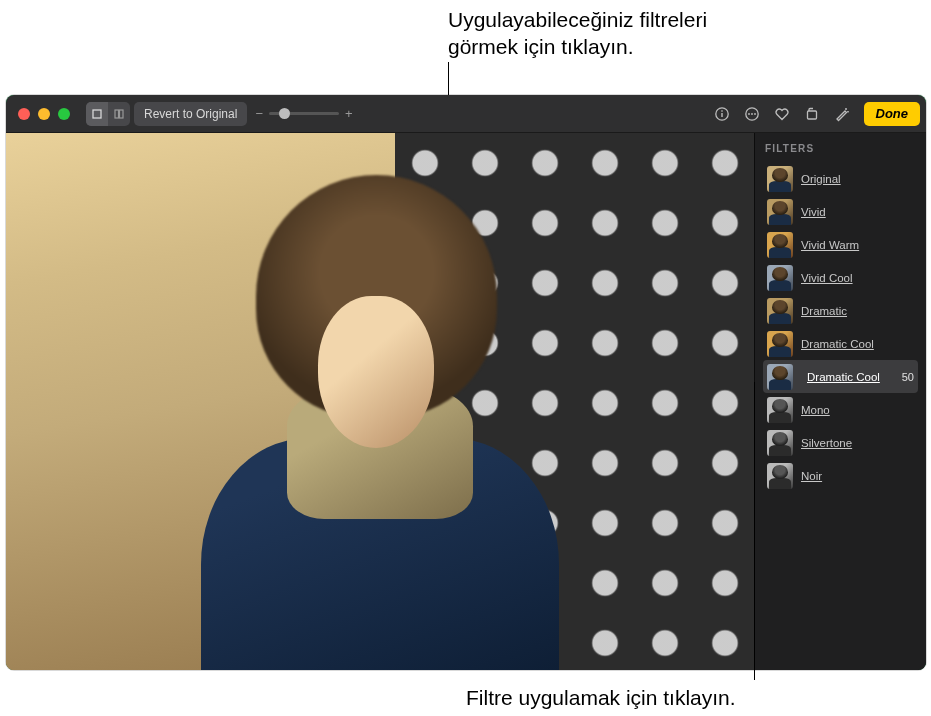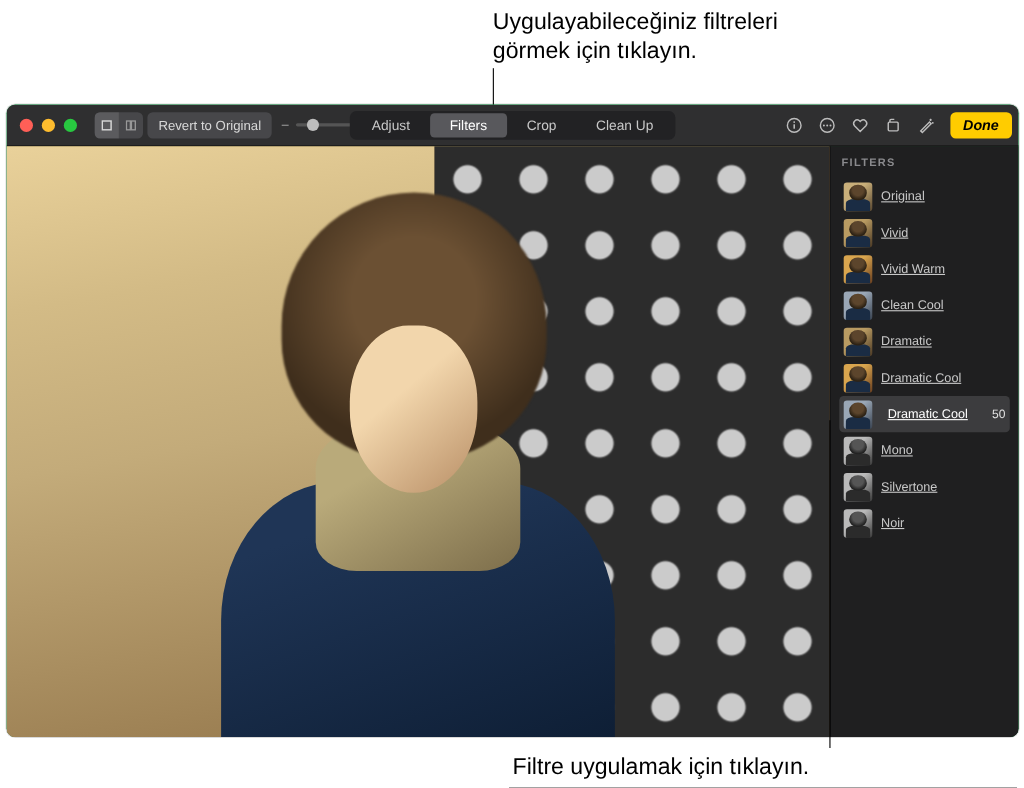--- a/index.html
+++ b/index.html
@@ -313,26 +313,20 @@
     <div class="tool-btn">Revert to Original</div>
 
     <div class="zoom-slider">
       <span>−</span>
       <div class="slider-track">
           <div class="slider-thumb"></div>
         </div>
       <span>+</span>
     </div>
 
-    <div class="tab-group">
-      <div class="seg-tab">Adjust</div>
-      <div class="seg-tab active">Filters</div>
-      <div class="seg-tab">Crop</div>
-      <div class="seg-tab">Clean Up</div>
-    </div>
 
     <div class="toolbar-right">
       <div class="icon-btn">
         <svg width="16" height="16" viewBox="0 0 16 16">
             <circle cx="8" cy="8" r="6.2" fill="none" stroke="#bcbcbc" stroke-width="1.3"></circle>
             <rect x="7.3" y="7" width="1.4" height="4" fill="#bcbcbc"></rect>
             <rect x="7.3" y="4.3" width="1.4" height="1.4" fill="#bcbcbc"></rect>
           </svg>
       </div>
       <div class="icon-btn">
@@ -388,21 +382,21 @@
       <div class="filter-row">
         <div class="thumb"></div>
         <div class="filter-label">Vivid</div>
       </div>
       <div class="filter-row">
         <div class="thumb warm"></div>
         <div class="filter-label">Vivid Warm</div>
       </div>
       <div class="filter-row">
         <div class="thumb cool"></div>
-        <div class="filter-label">Clean Cool</div>
+        <div class="filter-label">Vivid Cool</div>
       </div>
       <div class="filter-row">
         <div class="thumb"></div>
         <div class="filter-label">Dramatic</div>
       </div>
       <div class="filter-row">
         <div class="thumb warm"></div>
         <div class="filter-label">Dramatic Cool</div>
       </div>
       <div class="filter-row selected">

